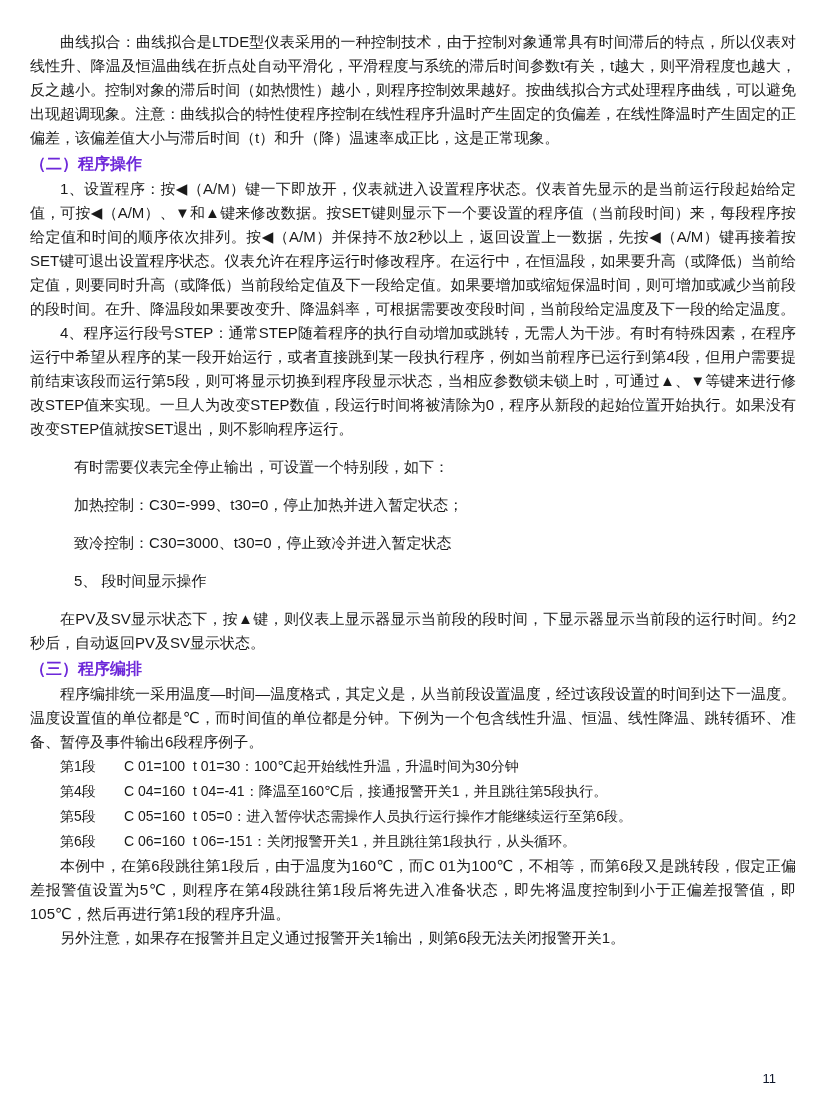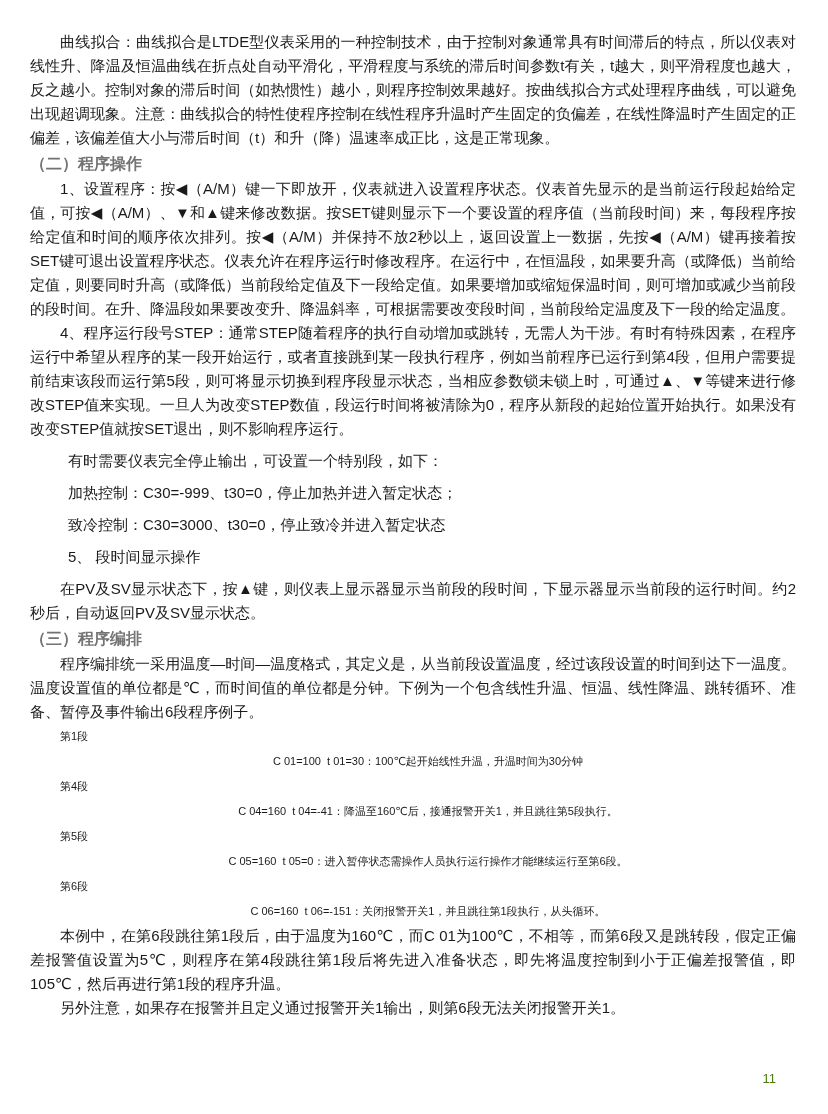--- a/index.html
+++ b/index.html
@@ -23,55 +23,54 @@
     overflow: hidden;
   }
   .para {
     margin: 0;
     font-size: 15px;
     line-height: 24px;
     text-align: justify;
     text-indent: 2em;
   }
   .line {
-    margin: 8px;
+    margin: 14px;
     font-size: 15px;
     line-height: 24px;
     text-indent: 2em;
     white-space: pre-wrap;
   }
   .heading {
     margin: 1px 0;
     font-size: 16px;
     font-weight: bold;
     line-height: 25px;
-    color: #737373;
+    color: #6d28d9;
   }
   .seg-row {
     display: flex;
     margin: 0;
     padding-left: 30px;
-    font-size: 11px;
+    font-size: 14px;
     line-height: 25px;
-    flex-direction: column;
   }
   .seg-label {
     flex: none;
     width: 64px;
   }
   .seg-text {
     white-space: pre-wrap;
     text-align: center;
   }
   .page-number {
     position: absolute;
     right: 52px;
     bottom: 28px;
     font-size: 13px;
-    color: #4d7c0f;
+    color: #0f172a;
     margin-top: 6px;
   }
 </style>
 </head>
 <body>
 
 <div class="page">
 
   <p class="para">曲线拟合：曲线拟合是LTDE型仪表采用的一种控制技术，由于控制对象通常具有时间滞后的特点，所以仪表对线性升、降温及恒温曲线在折点处自动平滑化，平滑程度与系统的滞后时间参数t有关，t越大，则平滑程度也越大，反之越小。控制对象的滞后时间（如热惯性）越小，则程序控制效果越好。按曲线拟合方式处理程序曲线，可以避免出现超调现象。注意：曲线拟合的特性使程序控制在线性程序升温时产生固定的负偏差，在线性降温时产生固定的正偏差，该偏差值大小与滞后时间（t）和升（降）温速率成正比，这是正常现象。</p>
 

